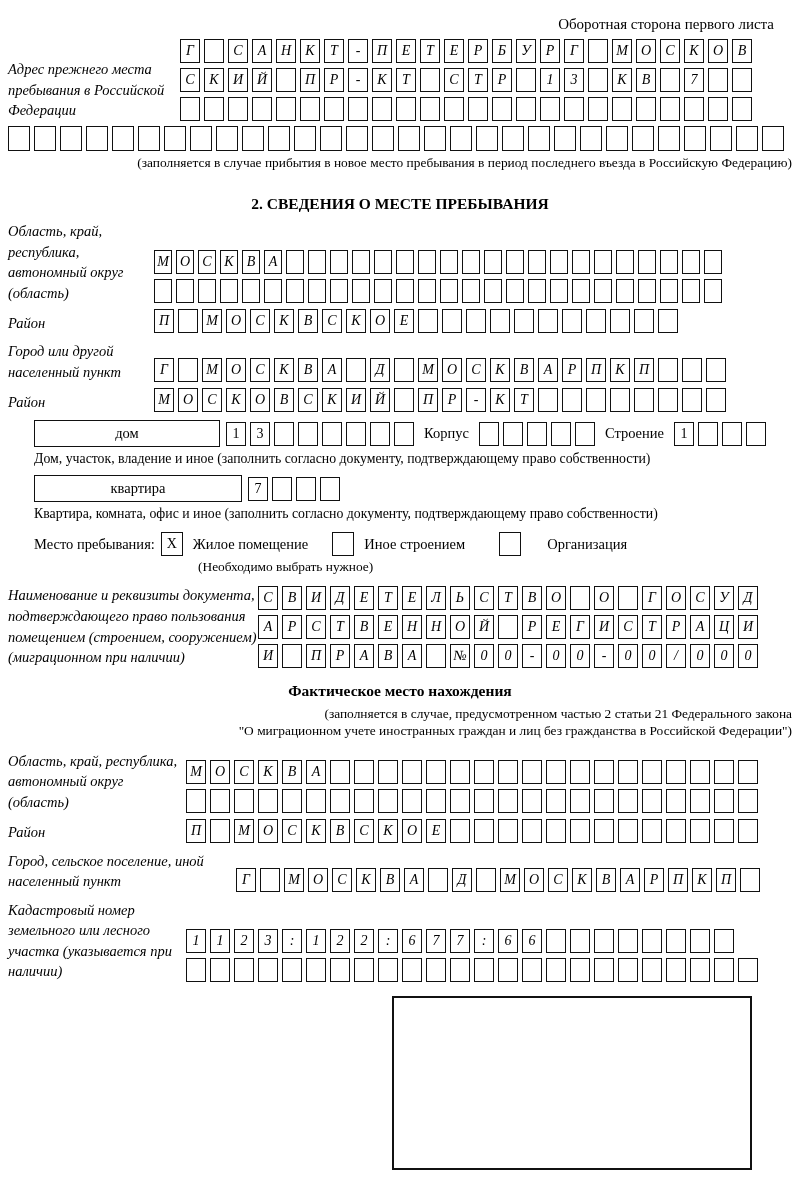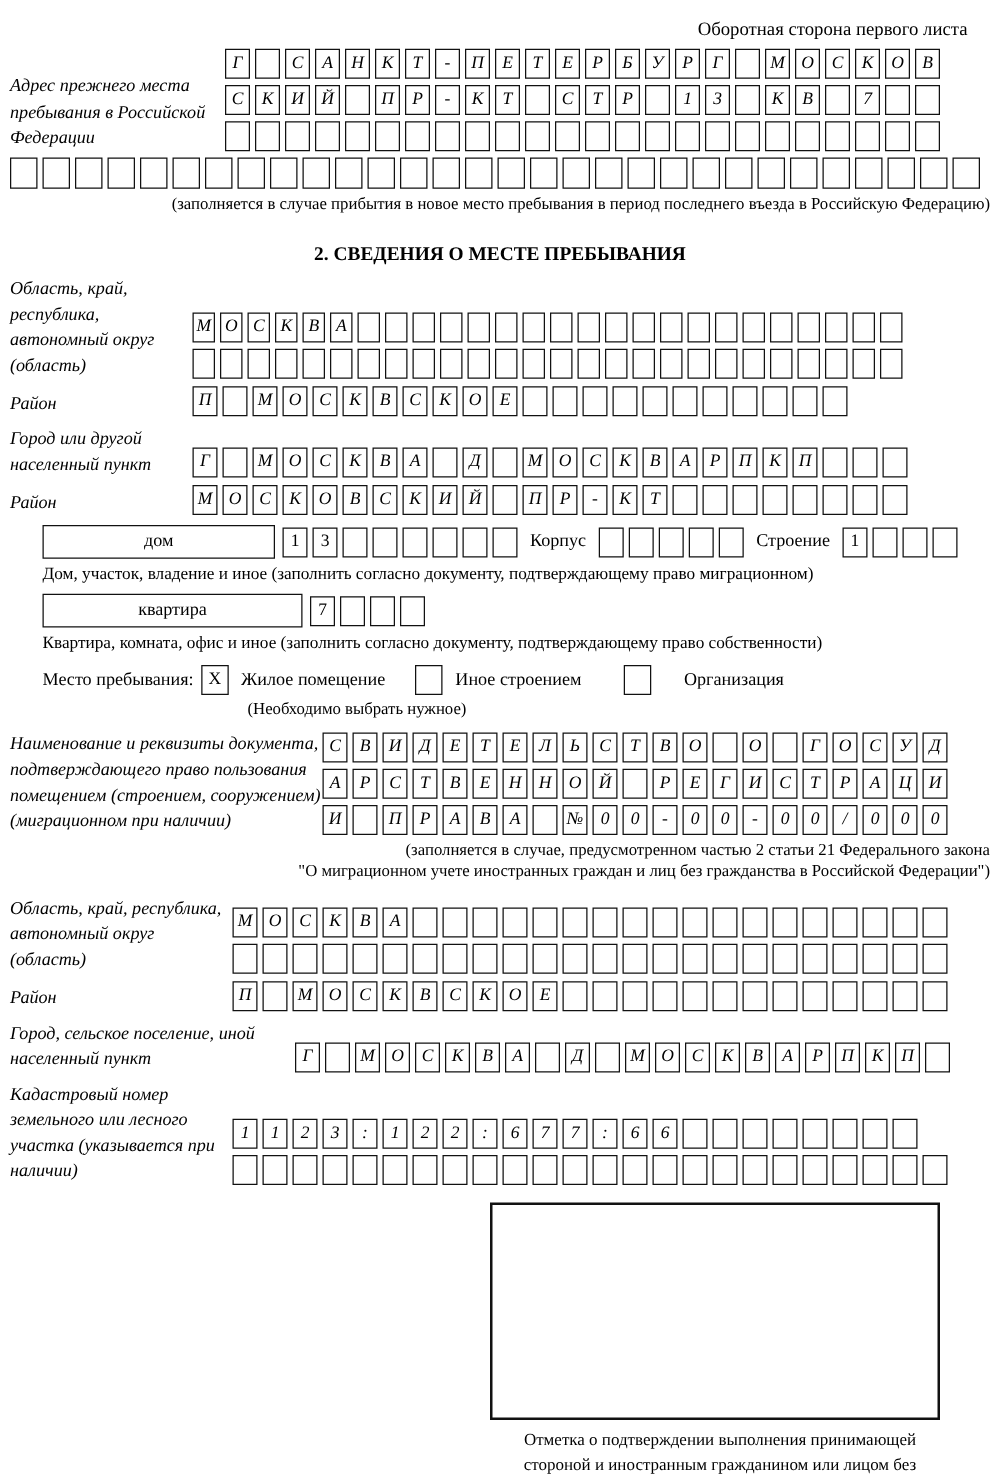--- a/index.html
+++ b/index.html
@@ -338,21 +338,21 @@
         <span class="cell"></span>
       </div>
     <span class="inline-lbl">Строение</span>
     <div class="cells">
         <span class="cell">1</span>
         <span class="cell"></span>
         <span class="cell"></span>
         <span class="cell"></span>
       </div>
   </div>
-  <div class="note-left">Дом, участок, владение и иное (заполнить согласно документу, подтверждающему право миграционном)</div>
+  <div class="note-left">Дом, участок, владение и иное (заполнить согласно документу, подтверждающему право собственности)</div>
 
   <div class="houserow">
     <div class="namedbox kv-box">квартира</div>
     <div class="cells">
         <span class="cell">7</span>
         <span class="cell"></span>
         <span class="cell"></span>
         <span class="cell"></span>
       </div>
   </div>
@@ -437,20 +437,21 @@
           <span class="cell">0</span>
           <span class="cell">0</span>
           <span class="cell">/</span>
           <span class="cell">0</span>
           <span class="cell">0</span>
           <span class="cell">0</span>
         </div>
     </div>
   </div>
 
+  <div class="sec-title" style="margin-top:14px;">Фактическое место нахождения</div>
   <div class="note">(заполняется в случае, предусмотренном частью 2 статьи 21 Федерального закона</div>
   <div class="note" style="margin-top:1px;">"О миграционном учете иностранных граждан и лиц без гражданства в Российской Федерации")</div>
 
   <div class="frow" style="margin-top:10px;">
     <div class="flabel lw4">Область, край, республика, автономный округ (область)</div>
     <div class="cellrows">
       <div class="cells">
           <span class="cell">М</span>
           <span class="cell">О</span>
           <span class="cell">С</span>

